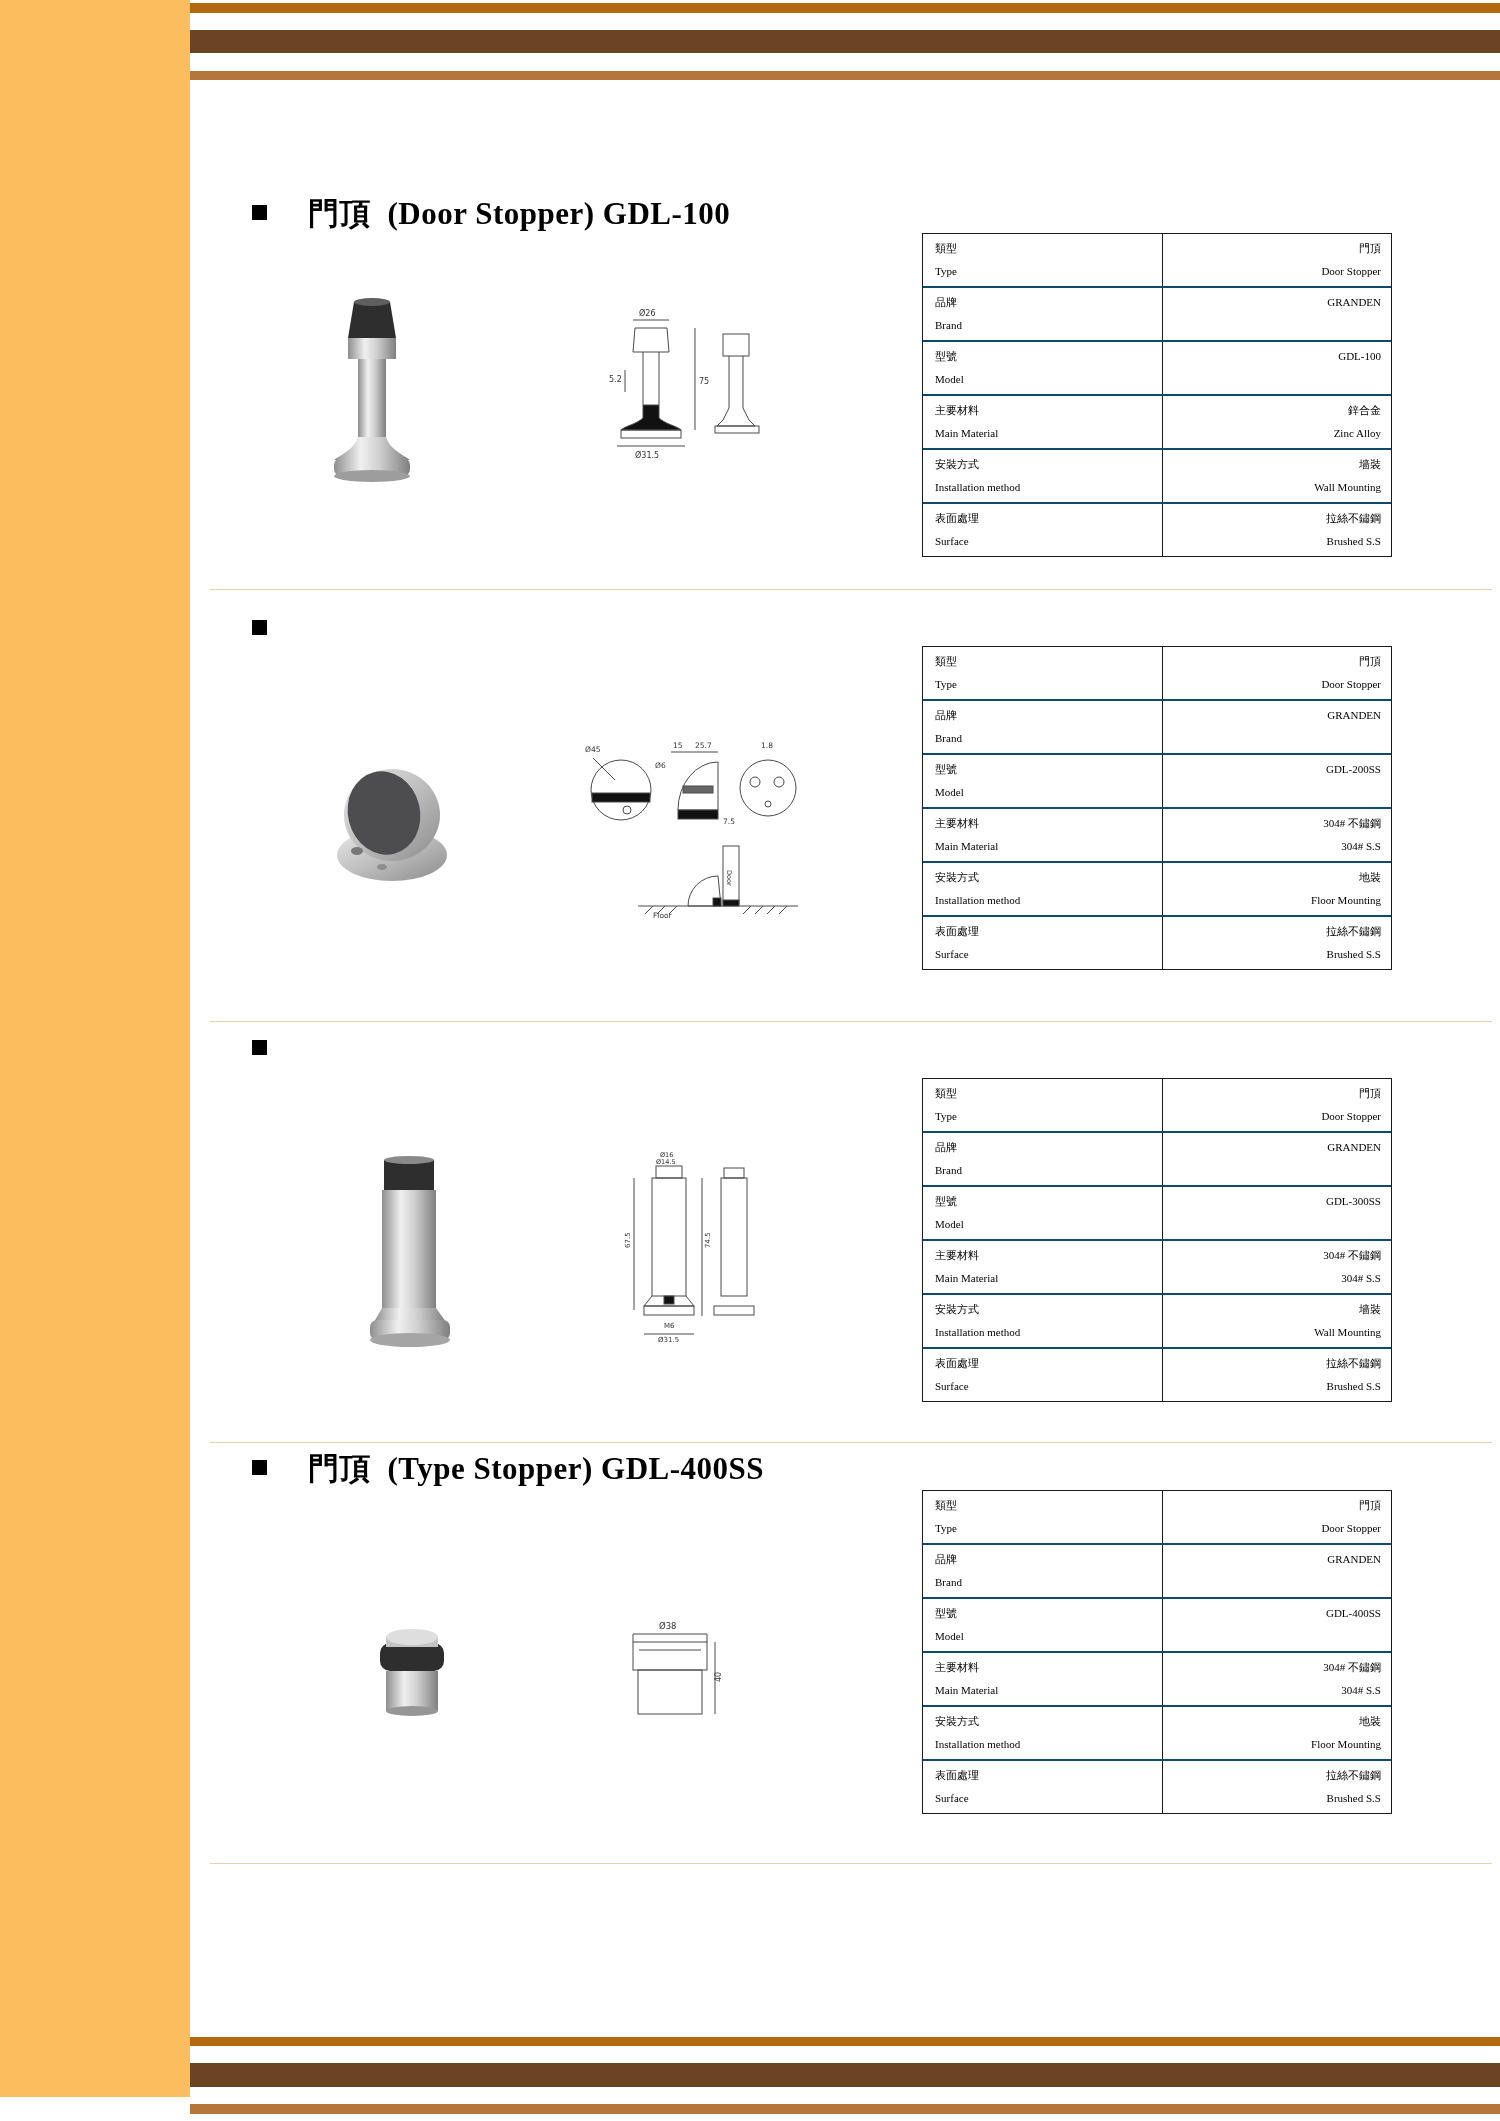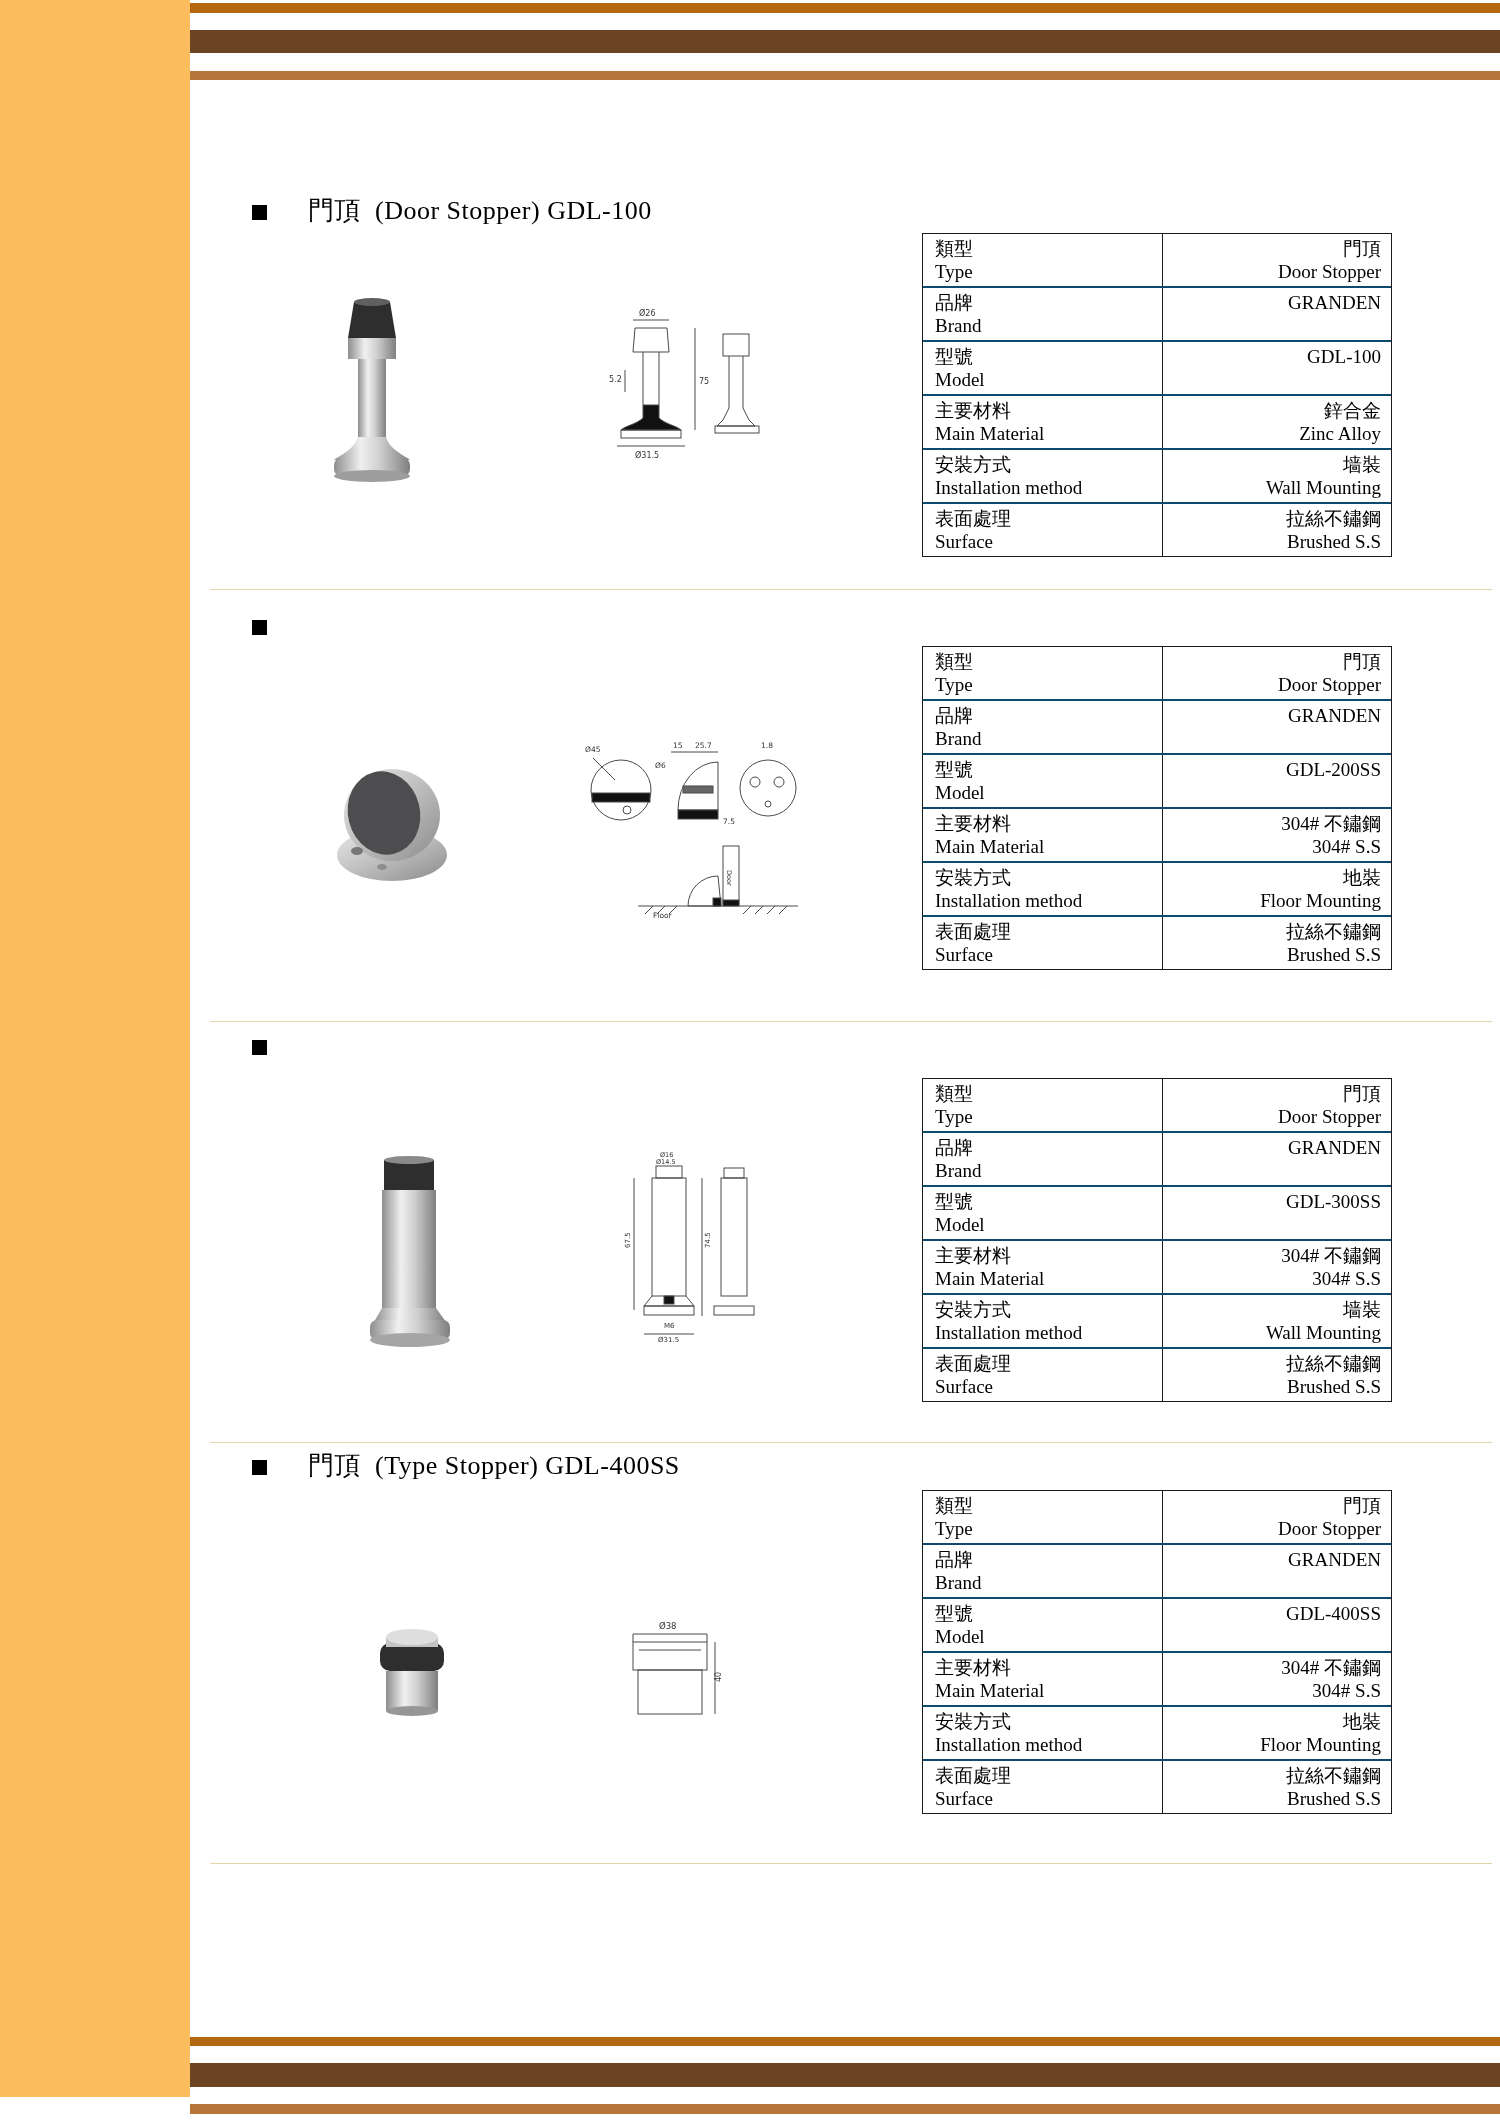--- a/index.html
+++ b/index.html
@@ -9,26 +9,26 @@
   }
   .sidebar { position:absolute; left:0; top:0; width:190px; height:2097px; background:#fcbd5e; }
   .stripe { position:absolute; left:190px; right:0; }
   .stripe.top1    { top:3px;    height:10px; background:#b2690f; }
   .stripe.top2    { top:30px;   height:23px; background:#6b4423; }
   .stripe.top3    { top:71px;   height:9px;  background:#b5763a; }
   .stripe.bot1    { top:2037px; height:9px;  background:#b2690f; }
   .stripe.bot2    { top:2063px; height:24px; background:#6b4423; }
   .stripe.bot3    { top:2104px; height:10px; background:#b5763a; }
   .bullet { position:absolute; width:15px; height:15px; background:#000; }
-  .section-title { position:absolute; margin:0; font-size:26px; font-weight:normal; white-space:pre; letter-spacing:0.5px; }
+  .section-title { position:absolute; margin:0; font-size:31px; font-weight:bold; white-space:pre; letter-spacing:0.5px; }
   .divider { position:absolute; left:210px; width:1282px; height:0; border-top:1px solid #e7d3ab; }
   .spec-table { position:absolute; left:922px; width:470px; border:1px solid #1a1a1a; background:#fff; box-sizing:border-box; }
   .t-row { display:flex; border-top:2px solid #0c4a6e; min-height:52px; }
   .t-row:first-child { border-top:none; }
-  .t-cell { padding:3px 10px 2px 12px; font-size:19px; line-height:23px; box-sizing:border-box; }
+  .t-cell { padding:3px 10px 2px 12px; font-size:11px; line-height:23px; box-sizing:border-box; }
   .t-cell div { min-height:23px; }
   .t-label { width:240px; border-right:1px solid #1a1a1a; }
   .t-value { flex:1;text-align:right; }
   .art { position:absolute; }
   .dim { font-family:"DejaVu Sans", sans-serif; fill:#333; }
 </style>
 </head>
 <body>
 
 <div class="page">

